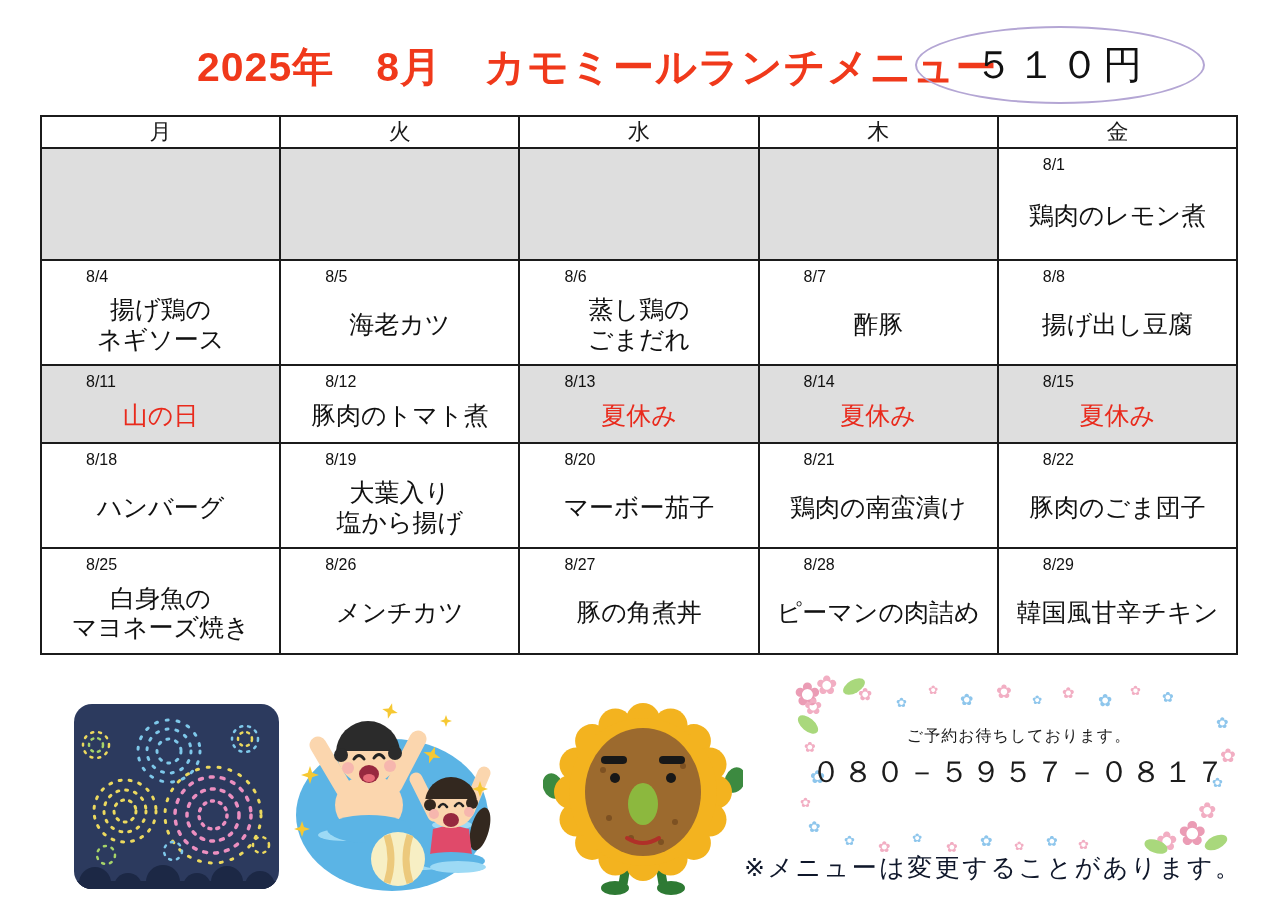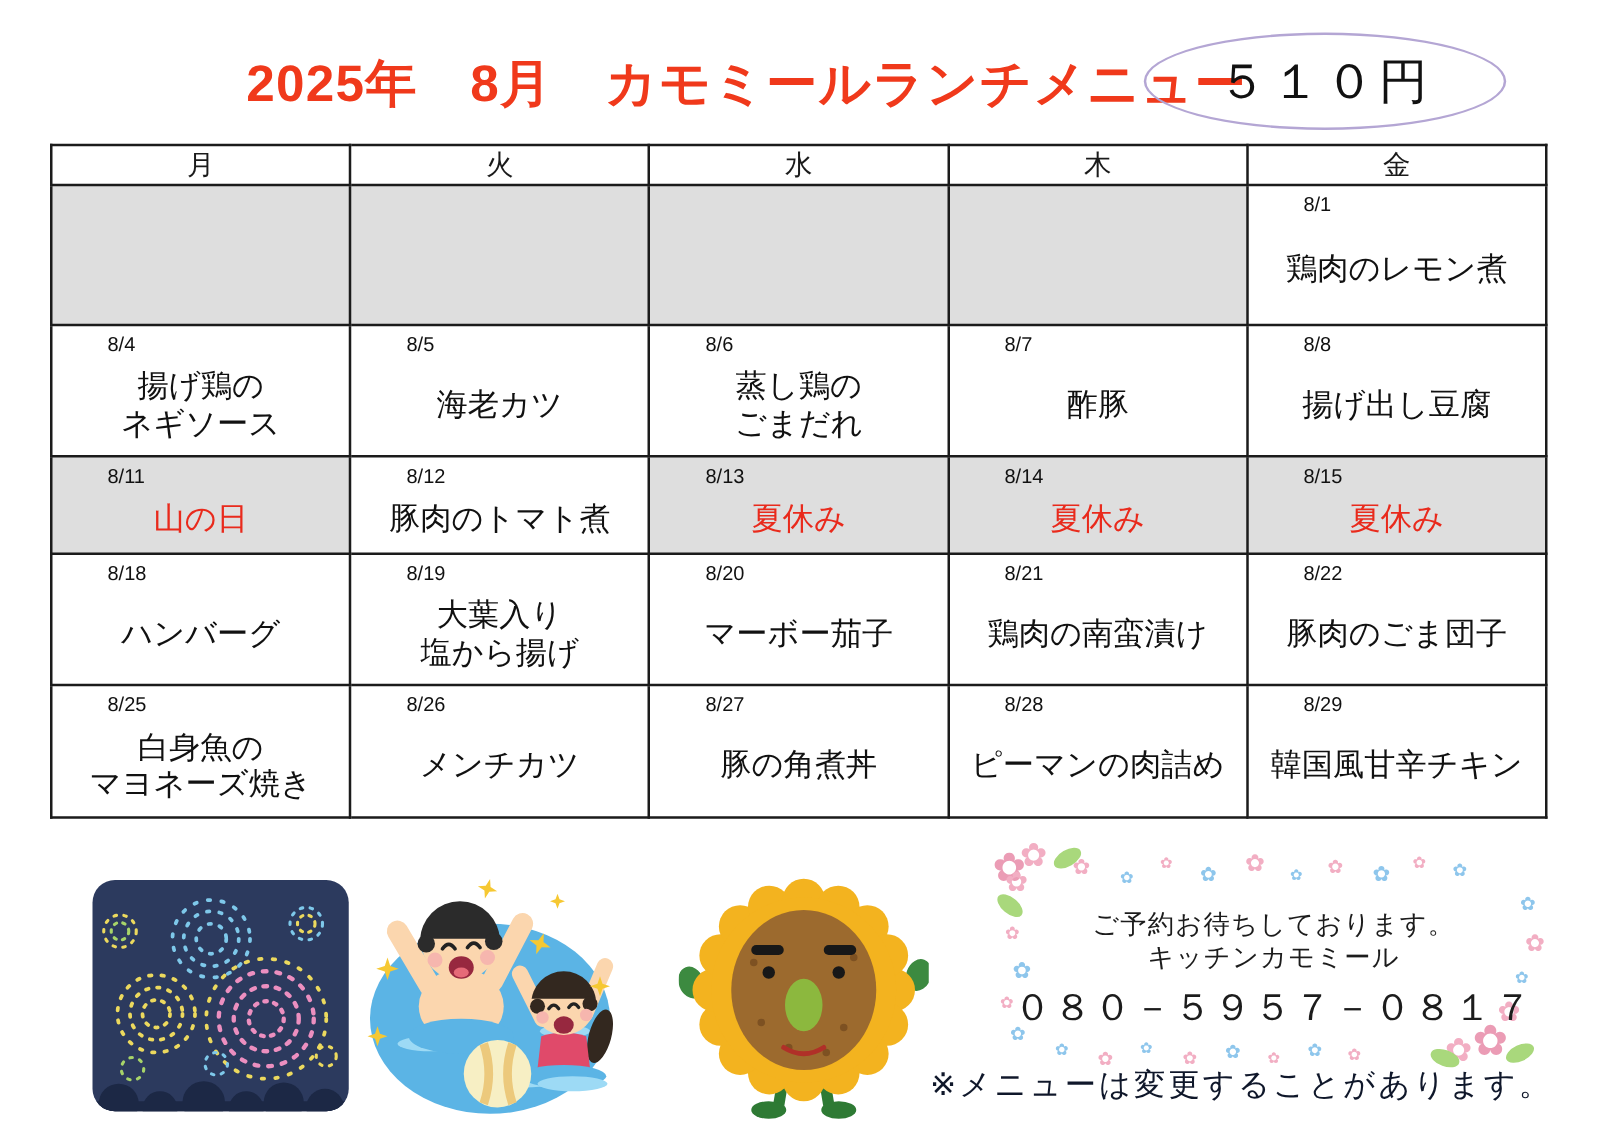--- a/index.html
+++ b/index.html
@@ -26,21 +26,21 @@
   .dish { flex:1; display:flex; align-items:center; justify-content:center; text-align:center;
           font-size:25px; line-height:1.18; white-space:pre-line; padding-bottom:10px; color:#111; }
   .dish.red { color:#e92a1c; }
 
   
   .illus { position:absolute; }
 
   
   .resbox { position:absolute; left:800px; top:688px; width:438px; height:160px; background:#fff; }
   .restext { position:absolute; left:0; top:38px; width:100%; text-align:center; }
-  .resline { font-size:21px; letter-spacing:1px; color:#1c1c1c; line-height:1.3; }
+  .resline { font-size:16px; letter-spacing:1px; color:#1c1c1c; line-height:1.3; }
   .resphone { font-size:30px; letter-spacing:2px; color:#1c1c1c; margin-top:5px; }
   .fl { position:absolute; line-height:1; font-family:"DejaVu Sans",sans-serif; }
   .fl.pink { color:#f2aec3; } .fl.pink2 { color:#eb9cb5; } .fl.blue { color:#8ec6ec; }
   .leaf { position:absolute; width:24px; height:13px; background:#a9d87c; border-radius:50%; }
 
   .note { position:absolute; left:744px; top:851px; font-size:25px; letter-spacing:2.5px; color:#0f172a; white-space:nowrap; }
 </style>
 </head>
 <body>
 
@@ -407,20 +407,19 @@
     <span class="fl pink" style="left:78px; top:152px; font-size:15px;">✿</span>
     <span class="fl blue" style="left:112px; top:144px; font-size:12px;">✿</span>
     <span class="fl pink" style="left:146px; top:152px; font-size:14px;">✿</span>
     <span class="fl blue" style="left:180px; top:146px; font-size:15px;">✿</span>
     <span class="fl pink" style="left:214px; top:152px; font-size:12px;">✿</span>
     <span class="fl blue" style="left:246px; top:146px; font-size:14px;">✿</span>
     <span class="fl pink" style="left:278px; top:150px; font-size:13px;">✿</span>
 
     <div class="restext">
       <div class="resline">ご予約お待ちしております。</div>
-      <div class="resline">キッチンカモミール</div>
       <div class="resphone">０８０－５９５７－０８１７</div>
     </div>
   </div>
 
   <div class="note">※メニューは変更することがあります。</div>
 
 </div>
 
 </body></html>

